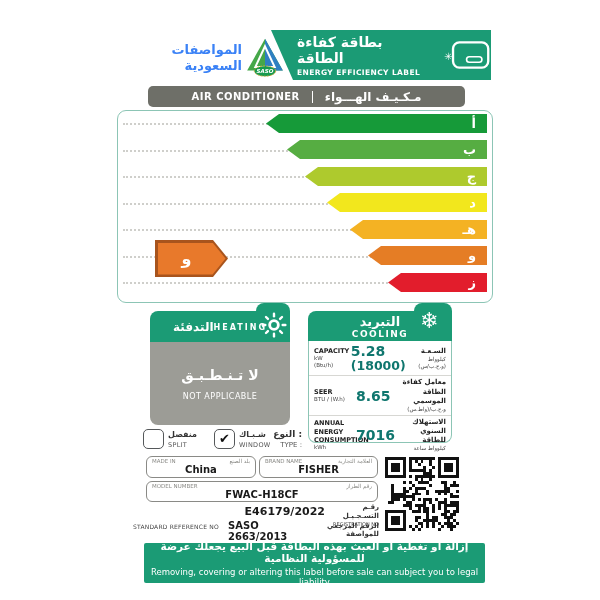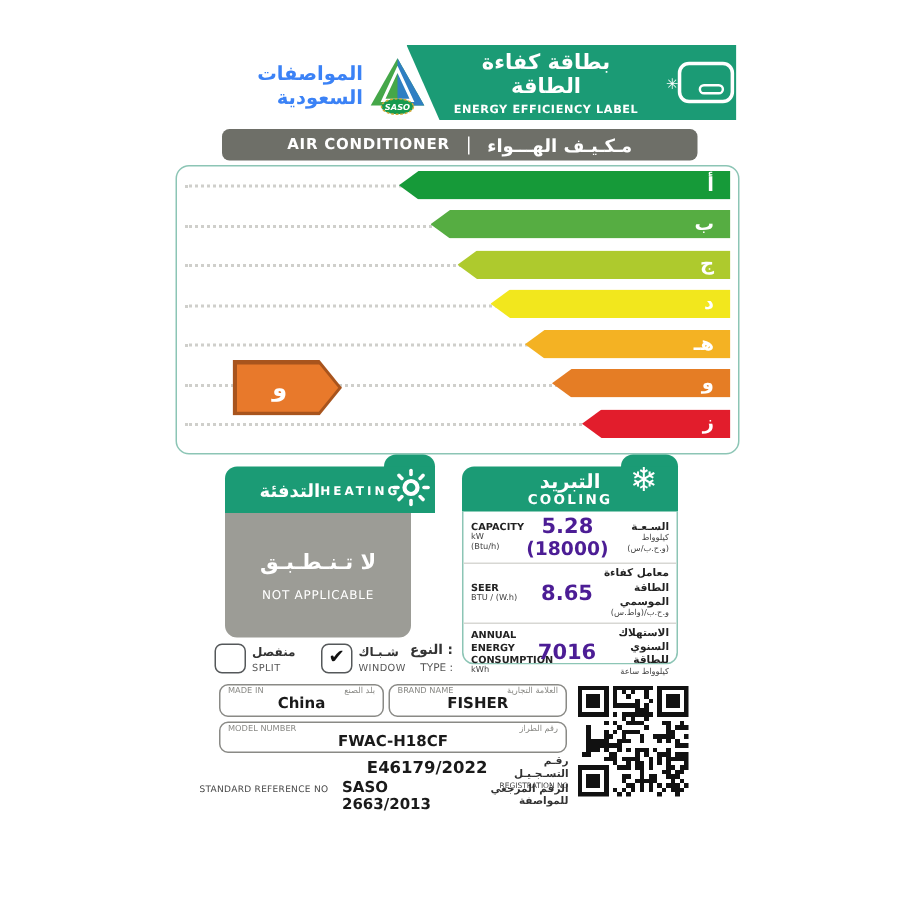--- a/index.html
+++ b/index.html
@@ -8,21 +8,21 @@
   .abs{position:absolute;}
 
   
   .org-text{left:110px;top:42px;width:132px;text-align:right;line-height:1.25;}
   .org-ar{font-size:13px;font-weight:bold;color:#3b82f6;}
   .org-en{font-size:12.5px;color:#45484a;letter-spacing:.3px;}
   .saso-logo{left:243px;top:34px;width:44px;height:48px;z-index:3;}
   .banner{left:271px;top:30px;width:220px;height:50px;background:#1b9b75;
           clip-path:polygon(0 0,100% 0,100% 100%,22px 100%);
           display:flex;align-items:center;justify-content:center;gap:13px;z-index:2;}
-  .banner-text{text-align:center;color:#fff;padding-left:26px;}
+  .banner-text{color:#fff;padding-left:26px;}
   .banner-ar{font-size:14px;font-weight:bold;}
   .banner-en{font-size:7.5px;font-weight:bold;letter-spacing:.4px;margin-top:2px;}
   .product-bar{left:148px;top:86px;width:317px;height:21px;background:#6e6f68;border-radius:5px;
                display:flex;align-items:center;justify-content:center;gap:12px;color:#fff;}
   .pb-en{font-size:10px;font-weight:bold;letter-spacing:.5px;}
   .pb-sep{width:1px;height:12px;background:#fff;}
   .pb-ar{font-size:12px;font-weight:bold;}
 
   
   .rating-panel{left:117px;top:110px;width:374px;height:191px;background:#fff;
@@ -39,21 +39,21 @@
        display:flex;align-items:center;justify-content:center;}
   .indicator-inner span{color:#fff;font-size:16px;font-weight:bold;padding-right:10px;}
 
   
   .heat-tab{left:256px;top:303px;width:34px;height:20px;background:#1b9b75;border-radius:8px 8px 0 0;}
   .heat-header{left:150px;top:311px;width:140px;height:31px;background:#1b9b75;border-radius:8px 0 0 0;
                display:flex;flex-direction:row;align-items:center;justify-content:center;color:#fff;}
   .heat-ar{font-size:12px;font-weight:bold;}
   .heat-en{font-size:8px;font-weight:bold;letter-spacing:2px;margin-top:1px;}
   .sun{left:261px;top:312px;width:26px;height:26px;z-index:4;}
-  .heat-body{left:150px;top:342px;width:124px;height:83px;background:#9c9c96;border-radius:0 0 8px 8px;
+  .heat-body{left:150px;top:342px;width:140px;height:83px;background:#9c9c96;border-radius:0 0 8px 8px;
              display:flex;flex-direction:column;align-items:center;justify-content:center;color:#fff;}
   .na-ar{font-size:14px;font-weight:bold;}
   .na-en{font-size:8px;letter-spacing:.5px;margin-top:9px;}
 
   
   .type-label{left:262px;top:429px;width:40px;text-align:right;line-height:1.3;}
   .type-ar{font-size:9px;font-weight:bold;color:#333;}
   .type-en{font-size:7px;color:#555;}
   .checkbox{position:absolute;width:21px;height:20px;background:#fff;border:1.6px solid #55585a;border-radius:5px;
             display:flex;align-items:center;justify-content:center;box-sizing:border-box;}
@@ -74,21 +74,21 @@
   .cool-en{font-size:9px;font-weight:bold;letter-spacing:1.5px;}
   .flake{left:420px;top:310px;z-index:4;color:#fff;font-size:22px;line-height:1;}
   .cool-body{left:308px;top:341px;width:144px;height:102px;background:#fff;box-sizing:border-box;
              border:1.6px solid #8cc5b5;border-top:none;border-radius:0 0 8px 8px;
              display:flex;flex-direction:column;}
   .cool-row{flex:1;display:flex;align-items:center;padding:2px 5px;box-sizing:border-box;}
   .cool-row + .cool-row{border-top:1px solid #d7d7d3;}
   .cr-en{width:42px;line-height:1.25;}
   .cr-en .l1{font-size:6.5px;font-weight:bold;color:#222;}
   .cr-en .l2{font-size:5.5px;color:#444;}
-  .cr-val{flex:1;text-align:center;font-weight:bold;color:#4c1d95;line-height:1.15;}
+  .cr-val{flex:1;text-align:left;font-weight:bold;color:#0f766e;line-height:1.15;}
   .v-big{font-size:14px;}
   .v-med{font-size:12.5px;}
   .cr-ar{width:46px;text-align:right;line-height:1.3;}
   .cr-ar .l1{font-size:7px;font-weight:bold;color:#222;}
   .cr-ar .l2{font-size:5.5px;color:#444;}
 
   
   .fbox{position:absolute;background:#fff;border:1px solid #8a8a86;border-radius:6px;box-sizing:border-box;padding:1px 5px;}
   .fb-made{left:146px;top:456px;width:110px;height:22px;}
   .fb-brand{left:259px;top:456px;width:119px;height:22px;}
@@ -507,14 +507,18 @@
       <rect x="1" y="1" width="5" height="5" fill="#fff"></rect>
       <rect x="2" y="2" width="3" height="3" fill="#111"></rect>
       <rect x="18" y="0" width="7" height="7" fill="#111"></rect>
       <rect x="19" y="1" width="5" height="5" fill="#fff"></rect>
       <rect x="20" y="2" width="3" height="3" fill="#111"></rect>
       <rect x="0" y="18" width="7" height="7" fill="#111"></rect>
       <rect x="1" y="19" width="5" height="5" fill="#fff"></rect>
       <rect x="2" y="20" width="3" height="3" fill="#111"></rect>
     </svg>
 
+  <div class="abs footer">
+    <div class="foot-ar">إزالة أو تغطية أو العبث بهذه البطاقة قبل البيع يجعلك عرضة للمسؤولية النظامية</div>
+    <div class="foot-en">Removing, covering or altering this label before sale can subject you to legal liability</div>
+  </div>
 
 </div>
 
 </body></html>

